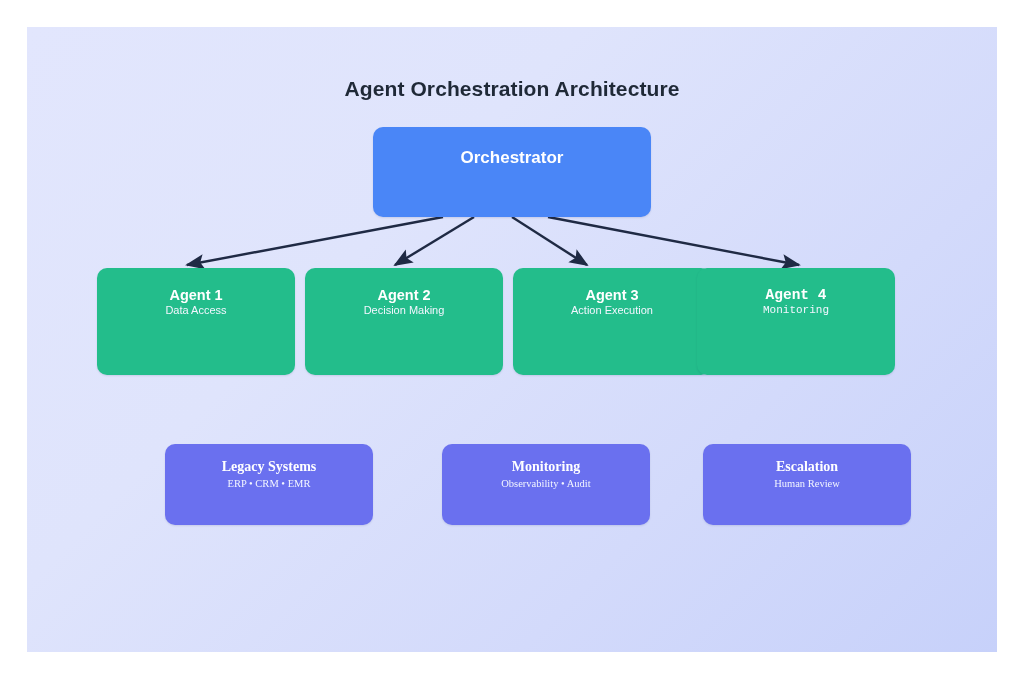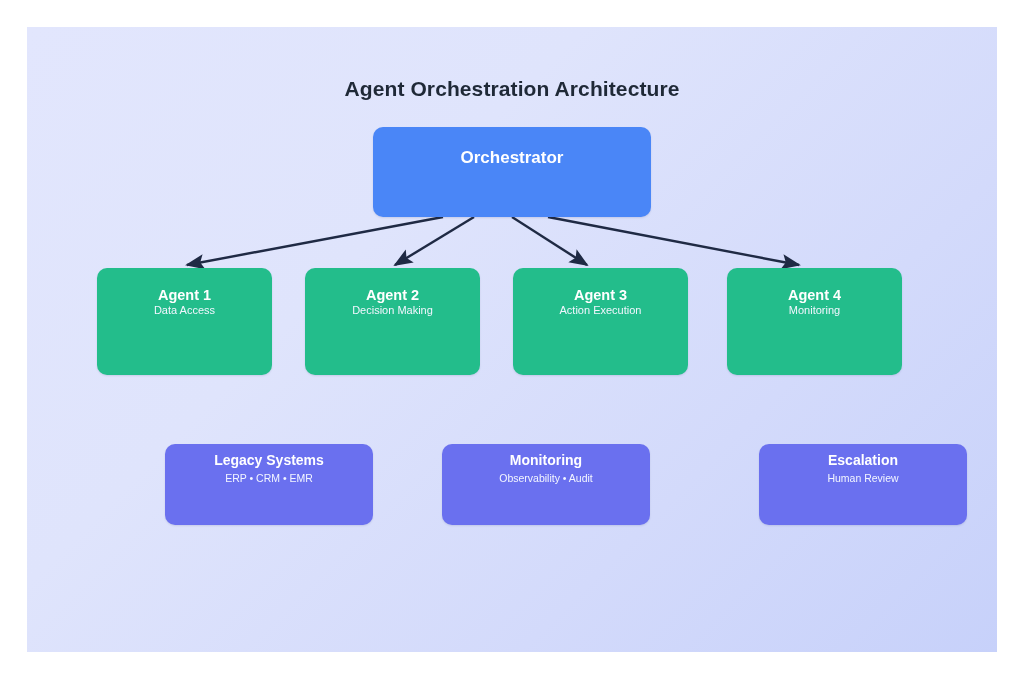--- a/index.html
+++ b/index.html
@@ -69,42 +69,43 @@
     height: 90px;
     padding-top: 22px;
     text-align: center;
   }
   .node.orchestrator .node-title { font-size: 17px; }
   .node.orchestrator .node-sub { font-size: 11.5px; margin-top: 11px; }
   
   .node.agent {
     background: #23bd8b;
     top: 241px;
-    width: 175px;
+    width: 198px;
     height: 107px;
     padding-top: 20px;
   }
   .node.agent .node-title { font-size: 14.5px; }
   .node.agent .node-sub { font-size: 11px; margin-top: 0; }
   .node.agent.a1 { left: 70px; }
   .node.agent.a2 { left: 278px; }
   .node.agent.a3 { left: 486px; }
-  .node.agent.a4 { left: 700px; }
+  .node.agent.a4 { left: 670px; font-family: Liberation Mono, monospace; }
   
   .node.support {
     background: #6a70ef;
     top: 417px;
     height: 81px;
-    padding-top: 9px;
+    padding-top: 15px;
+    font-family: Liberation Serif, serif;
   }
   .node.support .node-title { font-size: 14px; }
   .node.support .node-sub { font-size: 10.5px; margin-top: 4px; }
   .node.support.s1 { left: 138px; width: 208px; }
   .node.support.s2 { left: 415px; width: 208px; }
-  .node.support.s3 { left: 732px; width: 208px; }
+  .node.support.s3 { left: 676px; width: 208px; }
 </style>
 </head>
 <body>
 
 <div id="diagram-canvas">
 
   <div id="diagram-title">Agent Orchestration Architecture</div>
 
   <svg id="arrow-layer" viewBox="0 0 970 625" width="970" height="625">
     <defs>

